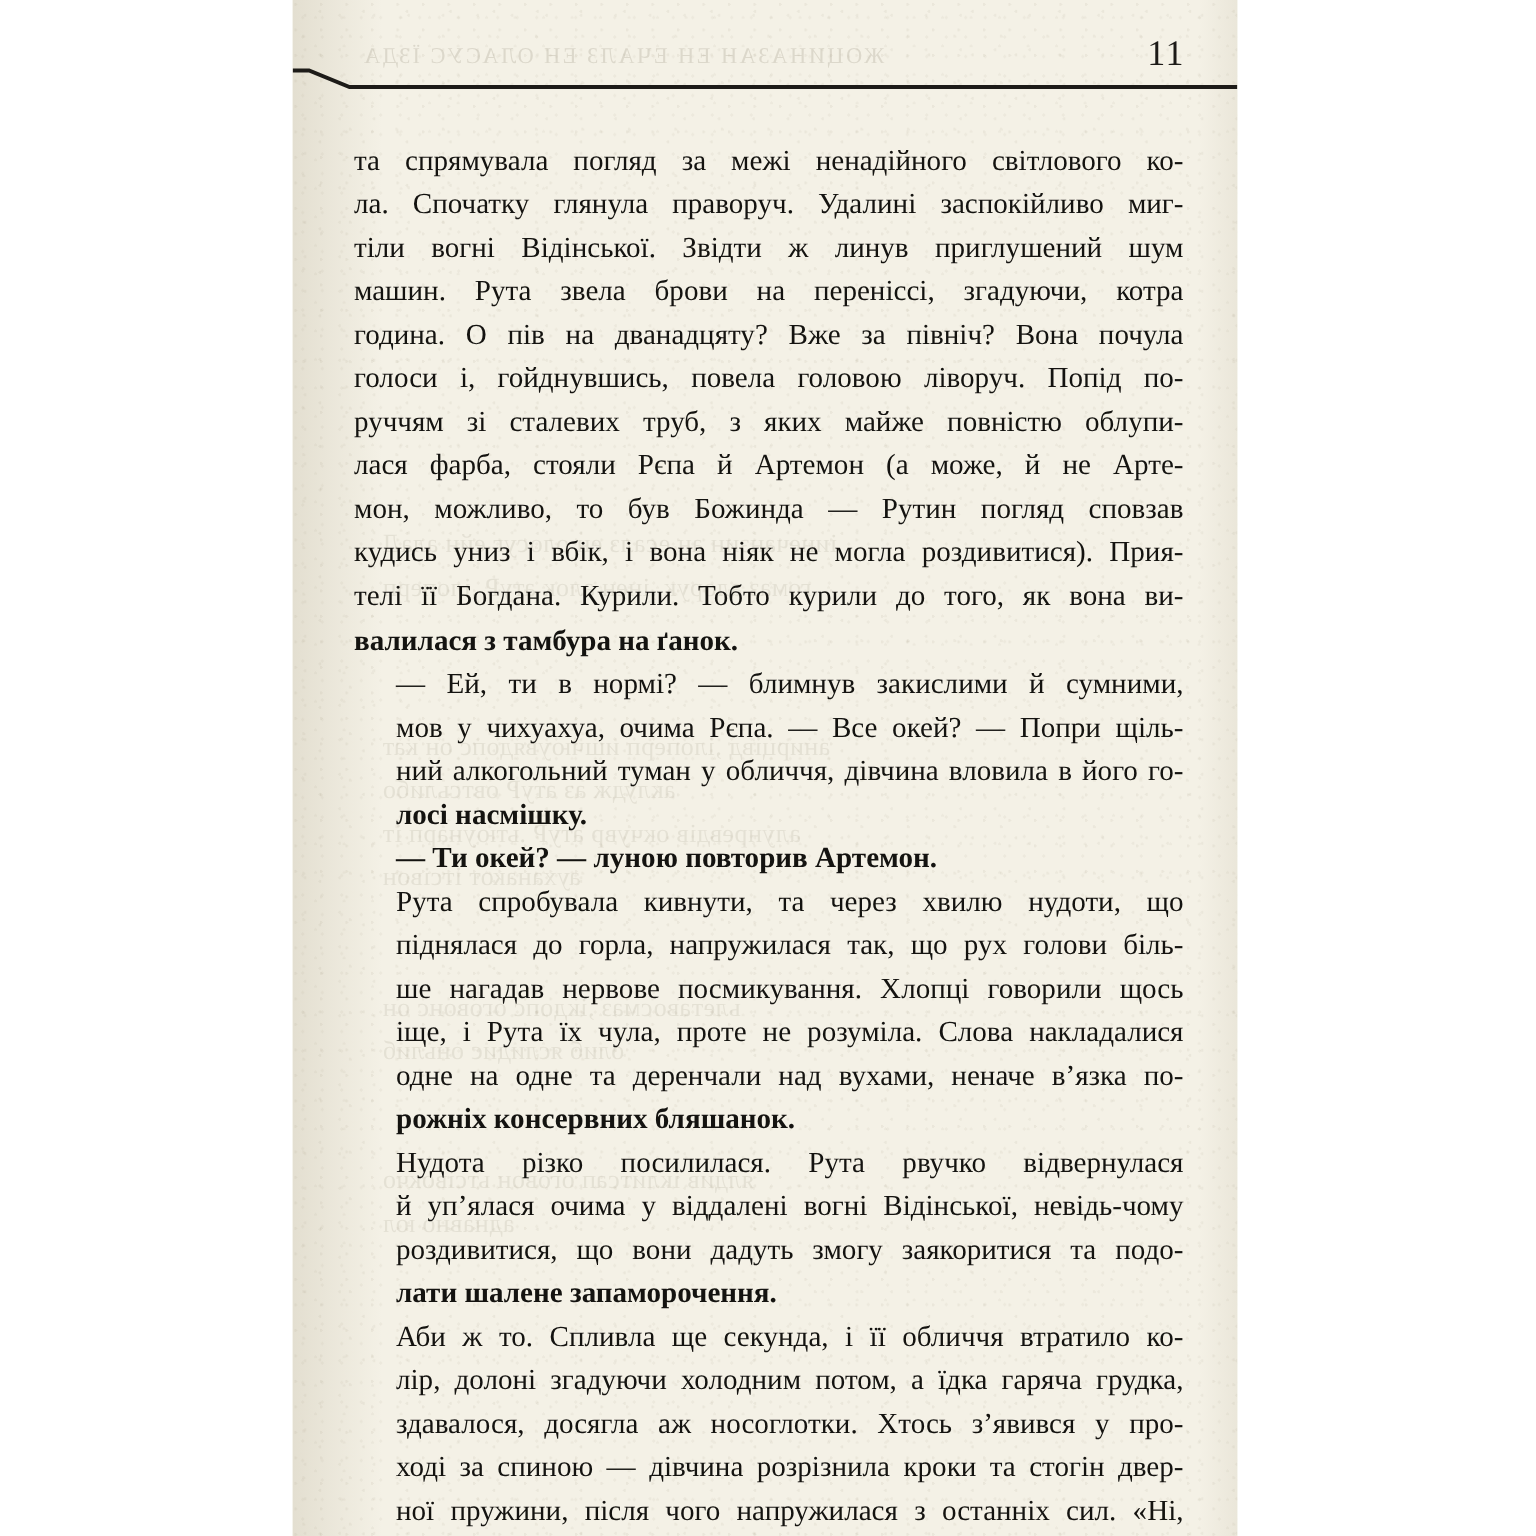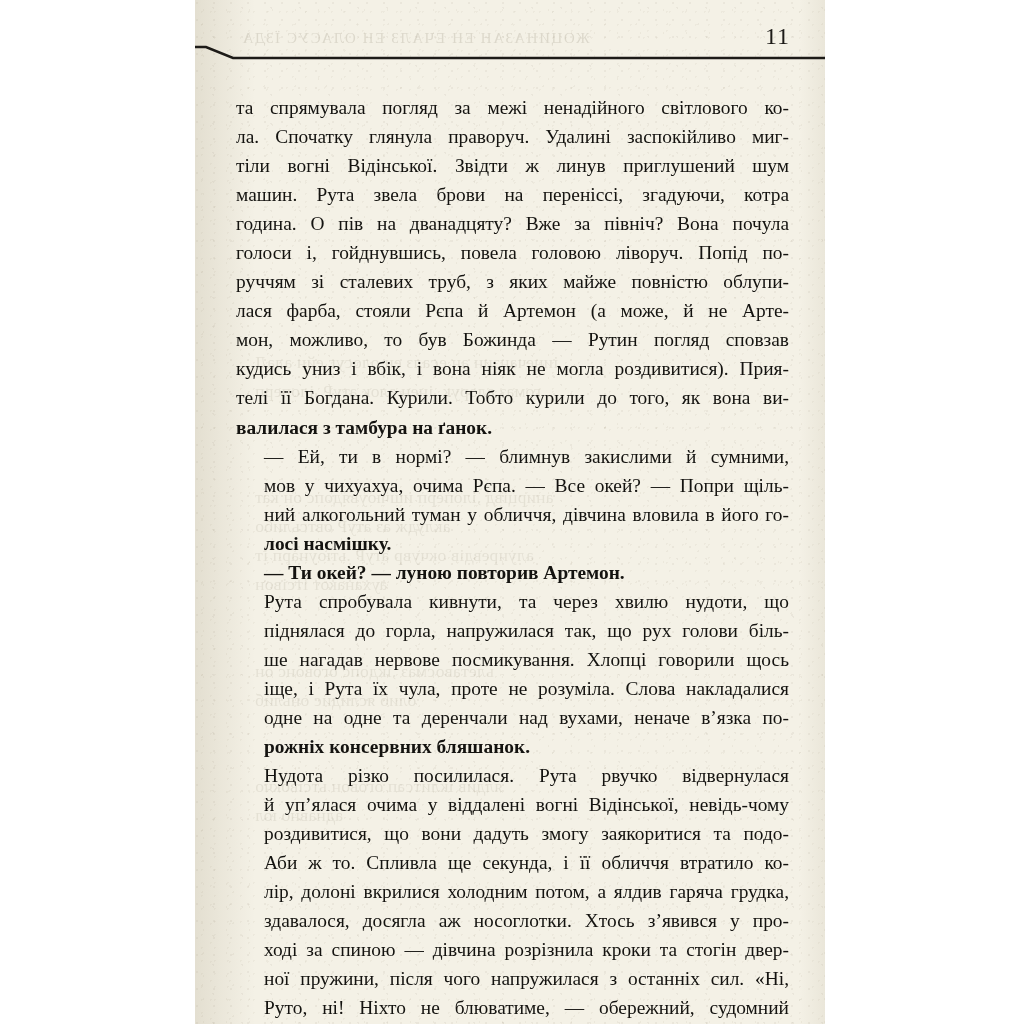--- a/index.html
+++ b/index.html
@@ -187,24 +187,25 @@
         <span class="ln">піднялася до горла, напружилася так, що рух голови біль-</span>
         <span class="ln">ше нагадав нервове посмикування. Хлопці говорили щось</span>
         <span class="ln">іще, і Рута їх чула, проте не розуміла. Слова накладалися</span>
         <span class="ln">одне на одне та деренчали над вухами, неначе в’язка по-</span>
         <span class="ln last">рожніх консервних бляшанок.</span>
       </p>
       <p class="indent">
         <span class="ln">Нудота різко посилилася. Рута рвучко відвернулася</span>
         <span class="ln">й уп’ялася очима у віддалені вогні Відінської, невідь-чому</span>
         <span class="ln">роздивитися, що вони дадуть змогу заякоритися та подо-</span>
+        <span class="ln last">лати шалене запаморочення.</span>
       </p>
       <p class="indent">
         <span class="ln">Аби ж то. Спливла ще секунда, і її обличчя втратило ко-</span>
-        <span class="ln">лір, долоні вкрилися холодним потом, а ялдив гаряча грудка,</span>
+        <span class="ln">лір, долоні згадуючи холодним потом, а їдка гаряча грудка,</span>
         <span class="ln">здавалося, досягла аж носоглотки. Хтось з’явився у про-</span>
         <span class="ln">ході за спиною — дівчина розрізнила кроки та стогін двер-</span>
         <span class="ln">ної пружини, після чого напружилася з останніх сил. «Ні,</span>
         <span class="ln">Руто, ні! Ніхто не блюватиме, — обережний, судомний</span>
       </p>
     </div>
 
 </div>
 
 </body></html>

